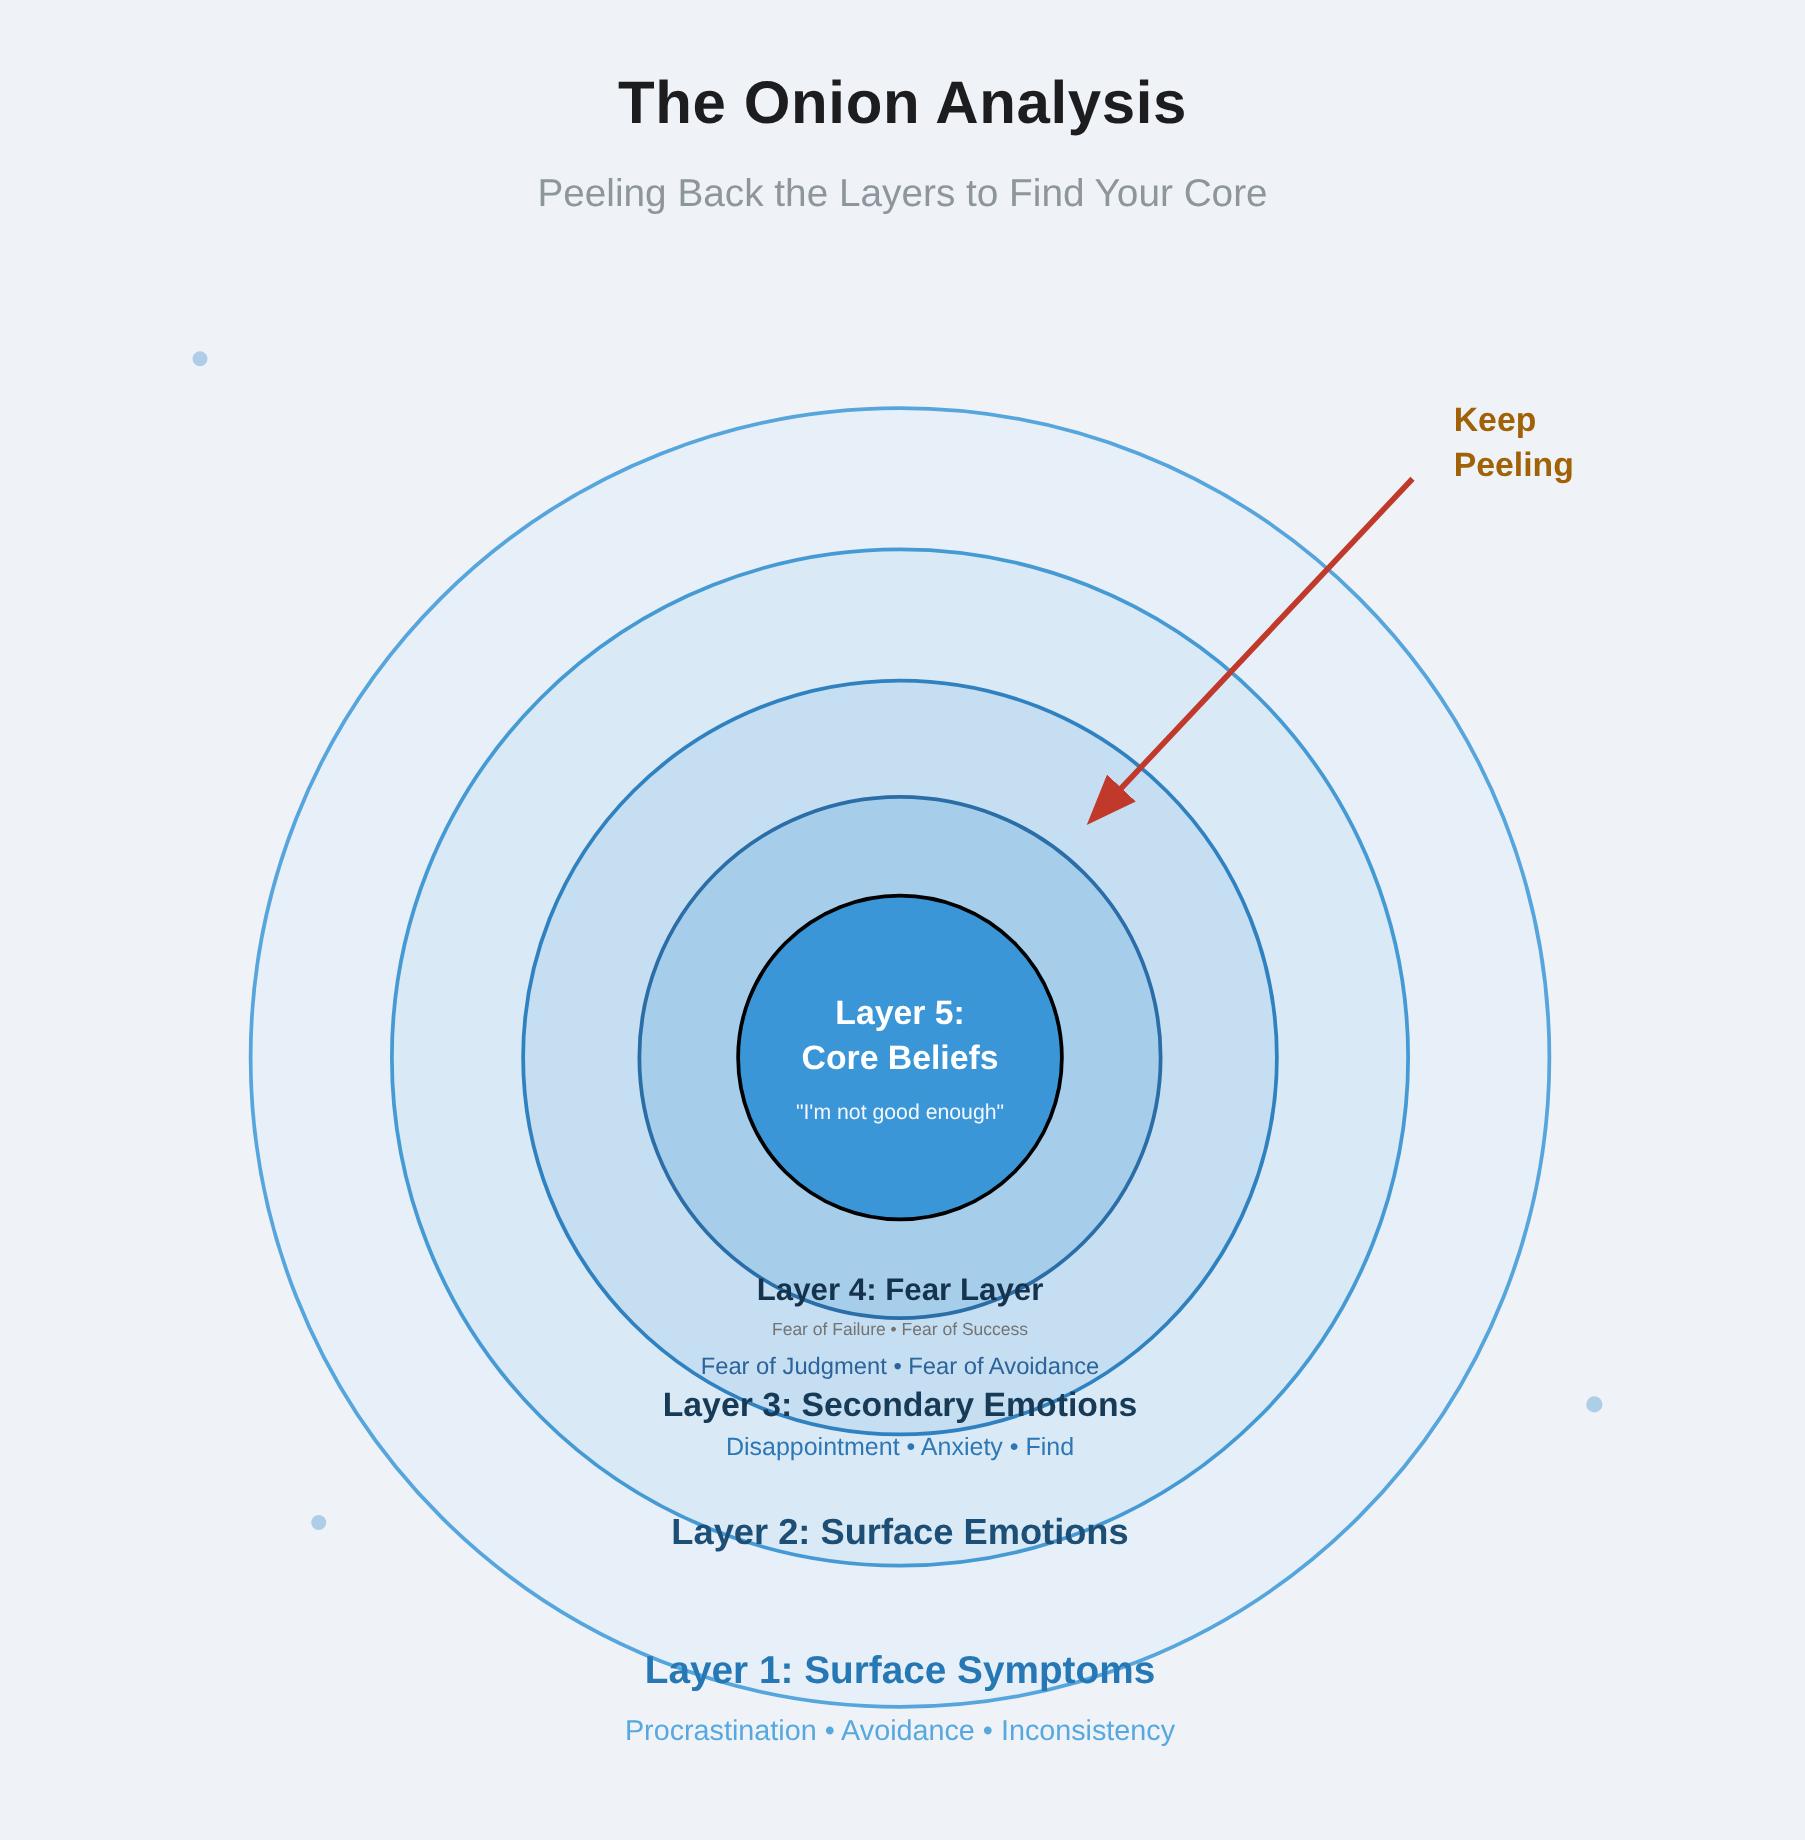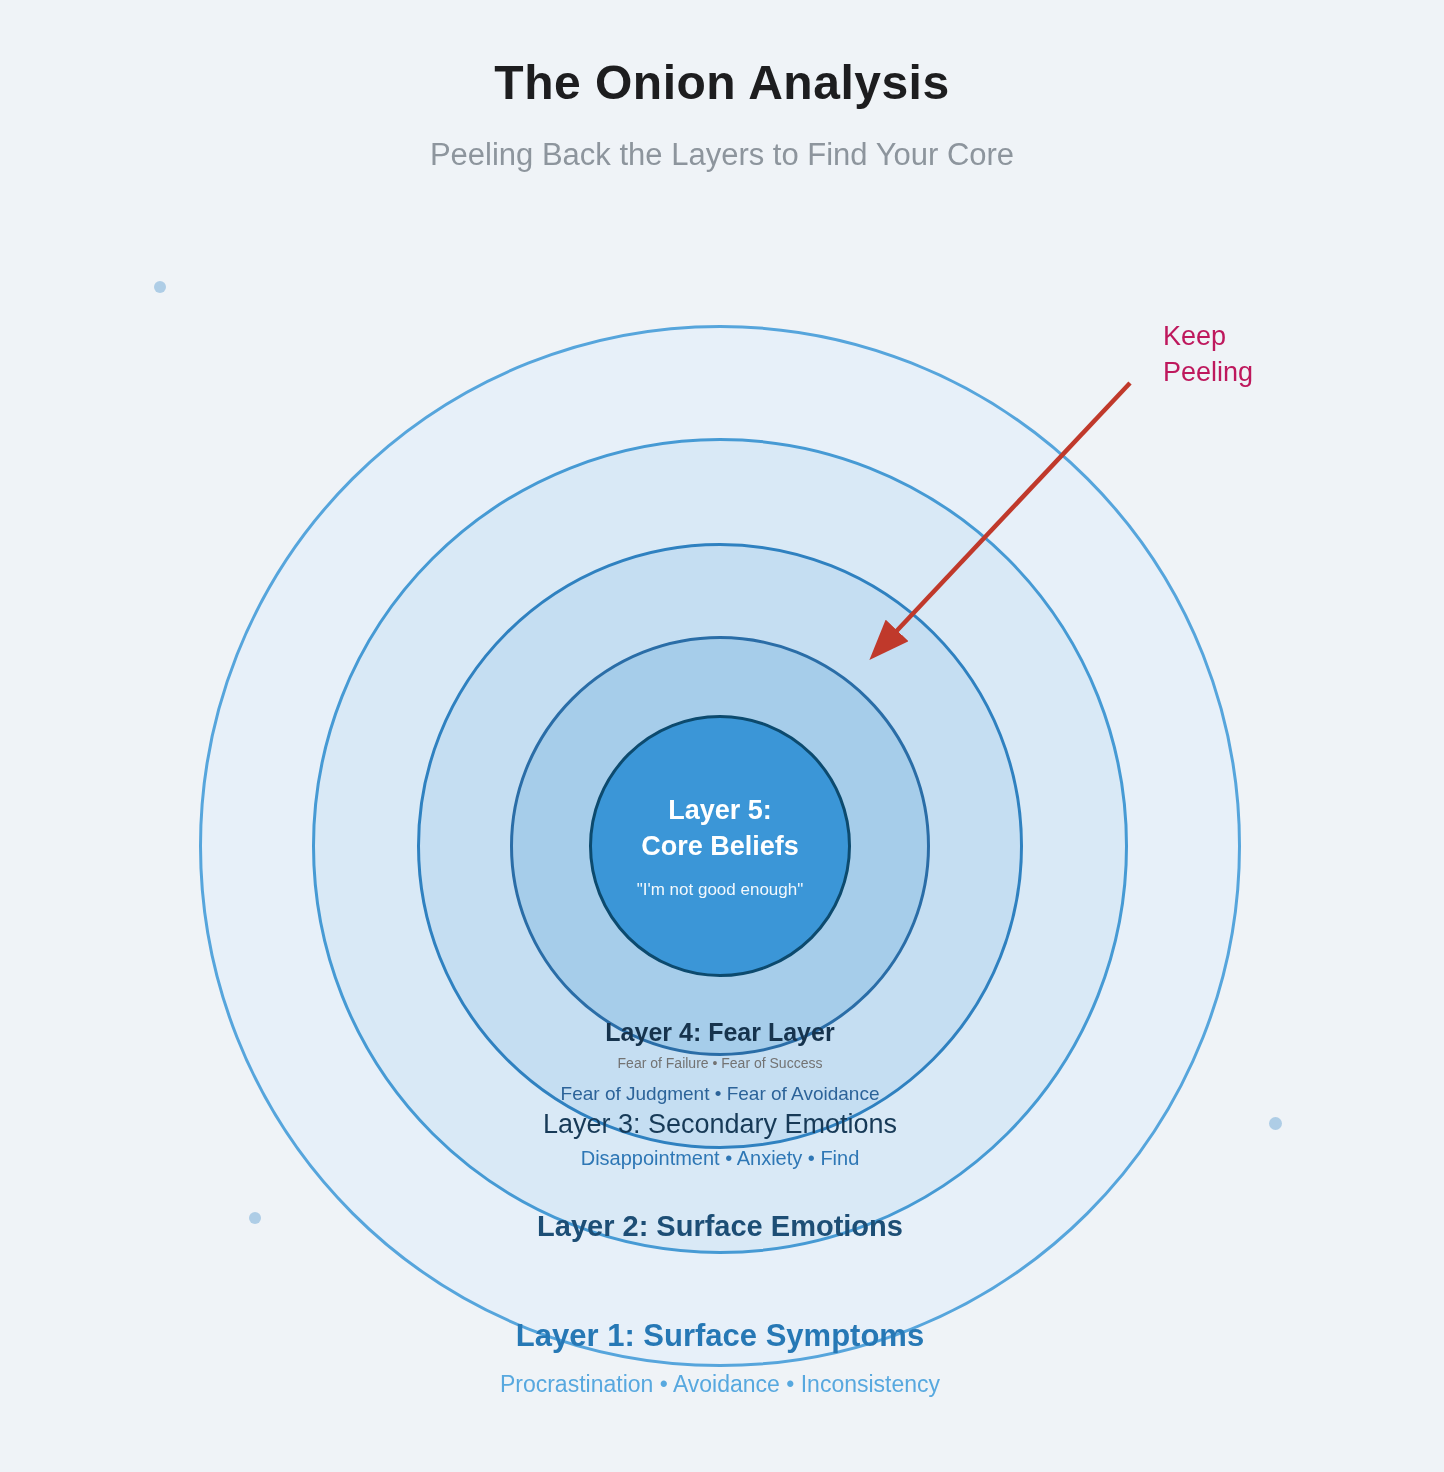--- a/index.html
+++ b/index.html
@@ -40,50 +40,50 @@
     position: absolute;
     border-radius: 50%;
     box-sizing: border-box;
   }
   .ring-1 { left: 199px; top: 310px; width: 1042px; height: 1042px; background: #e7f0f9; border: 3px solid #56a5dc; }
   .ring-2 { left: 312px; top: 423px; width: 816px;  height: 816px;  background: #d9e9f6; border: 3px solid #469ad4; }
   .ring-3 { left: 417px; top: 528px; width: 606px;  height: 606px;  background: #c5def2; border: 3px solid #2f81c0; }
   .ring-4 { left: 510px; top: 621px; width: 420px;  height: 420px;  background: #a6cdea; border: 3px solid #2a6da7; }
   .ring-core {
     left: 589px; top: 700px; width: 262px; height: 262px;
-    background: #3b96d7; border: 3px solid #0c4a6e;
+    background: #3b96d7; border: 3px solid #000000;
     display: flex; flex-direction: column; align-items: center; justify-content: center;
     text-align: center;
   }
   .core-line { color: #ffffff; font-weight: bold; font-size: 27px; line-height: 1.35; }
   .core-quote { color: #f2f8fd; font-size: 17px; margin-top: 16px; }
 
   .layer-label {
     position: absolute;
     left: 0;
     width: 1440px;
     text-align: center;
   }
   .t4  { top: 1003px; font-size: 25px; font-weight: bold; color: #16334d; }
   .d4a { top: 1040px; font-size: 14px; color: #737373; }
   .d4b { top: 1068px; font-size: 19px; color: #2c6399; }
-  .t3  { top: 1094px; font-size: 27px; font-weight: normal; color: #173a57; }
+  .t3  { top: 1094px; font-size: 27px; font-weight: bold; color: #173a57; }
   .d3  { top: 1132px; font-size: 20px; color: #2e77b5; }
   .t2  { top: 1195px; font-size: 29px; font-weight: bold; color: #1d4e75; }
   .d2  { top: 1238px; font-size: 21px; color: #3e8ecb; }
   .t1  { top: 1303px; font-size: 31px; font-weight: bold; color: #2678b5; }
   .d1  { top: 1356px; font-size: 23px; color: #57a8df; }
 
   .keep-peeling {
     position: absolute;
     left: 1163px;
     top: 303px;
     font-size: 27px;
-    font-weight: normal;
-    color: #be185d;
+    font-weight: bold;
+    color: #a16207;
     line-height: 1.35;
   }
   .arrow-overlay {
     position: absolute;
     left: 0;
     top: 0;
     width: 1444px;
     height: 1472px;
     pointer-events: none;
   }

